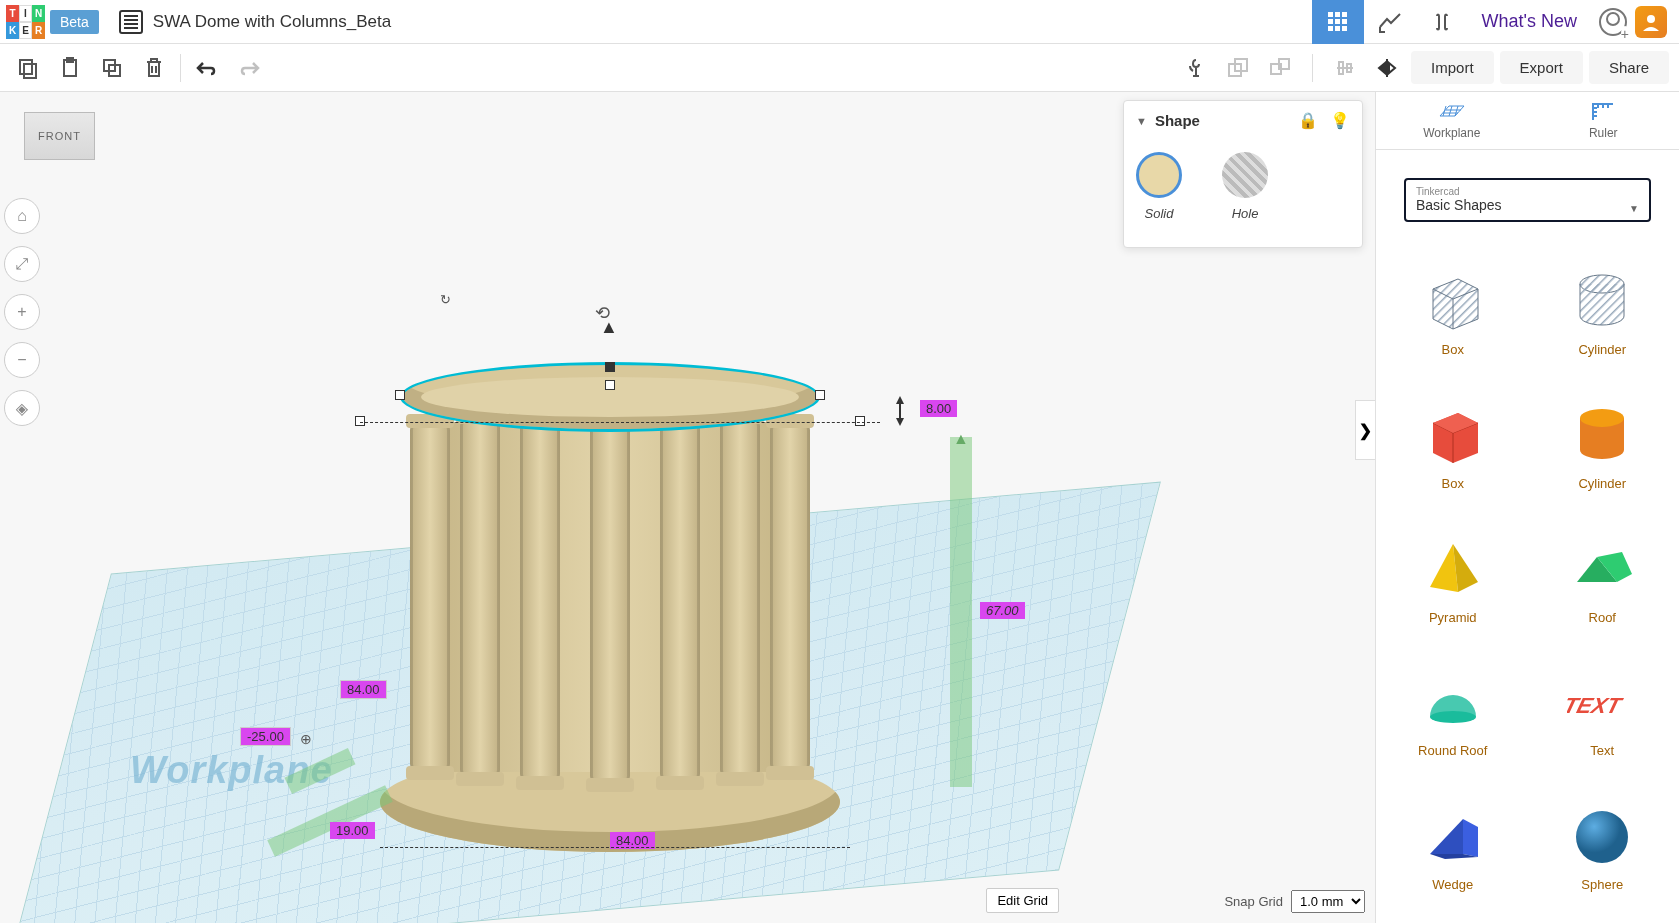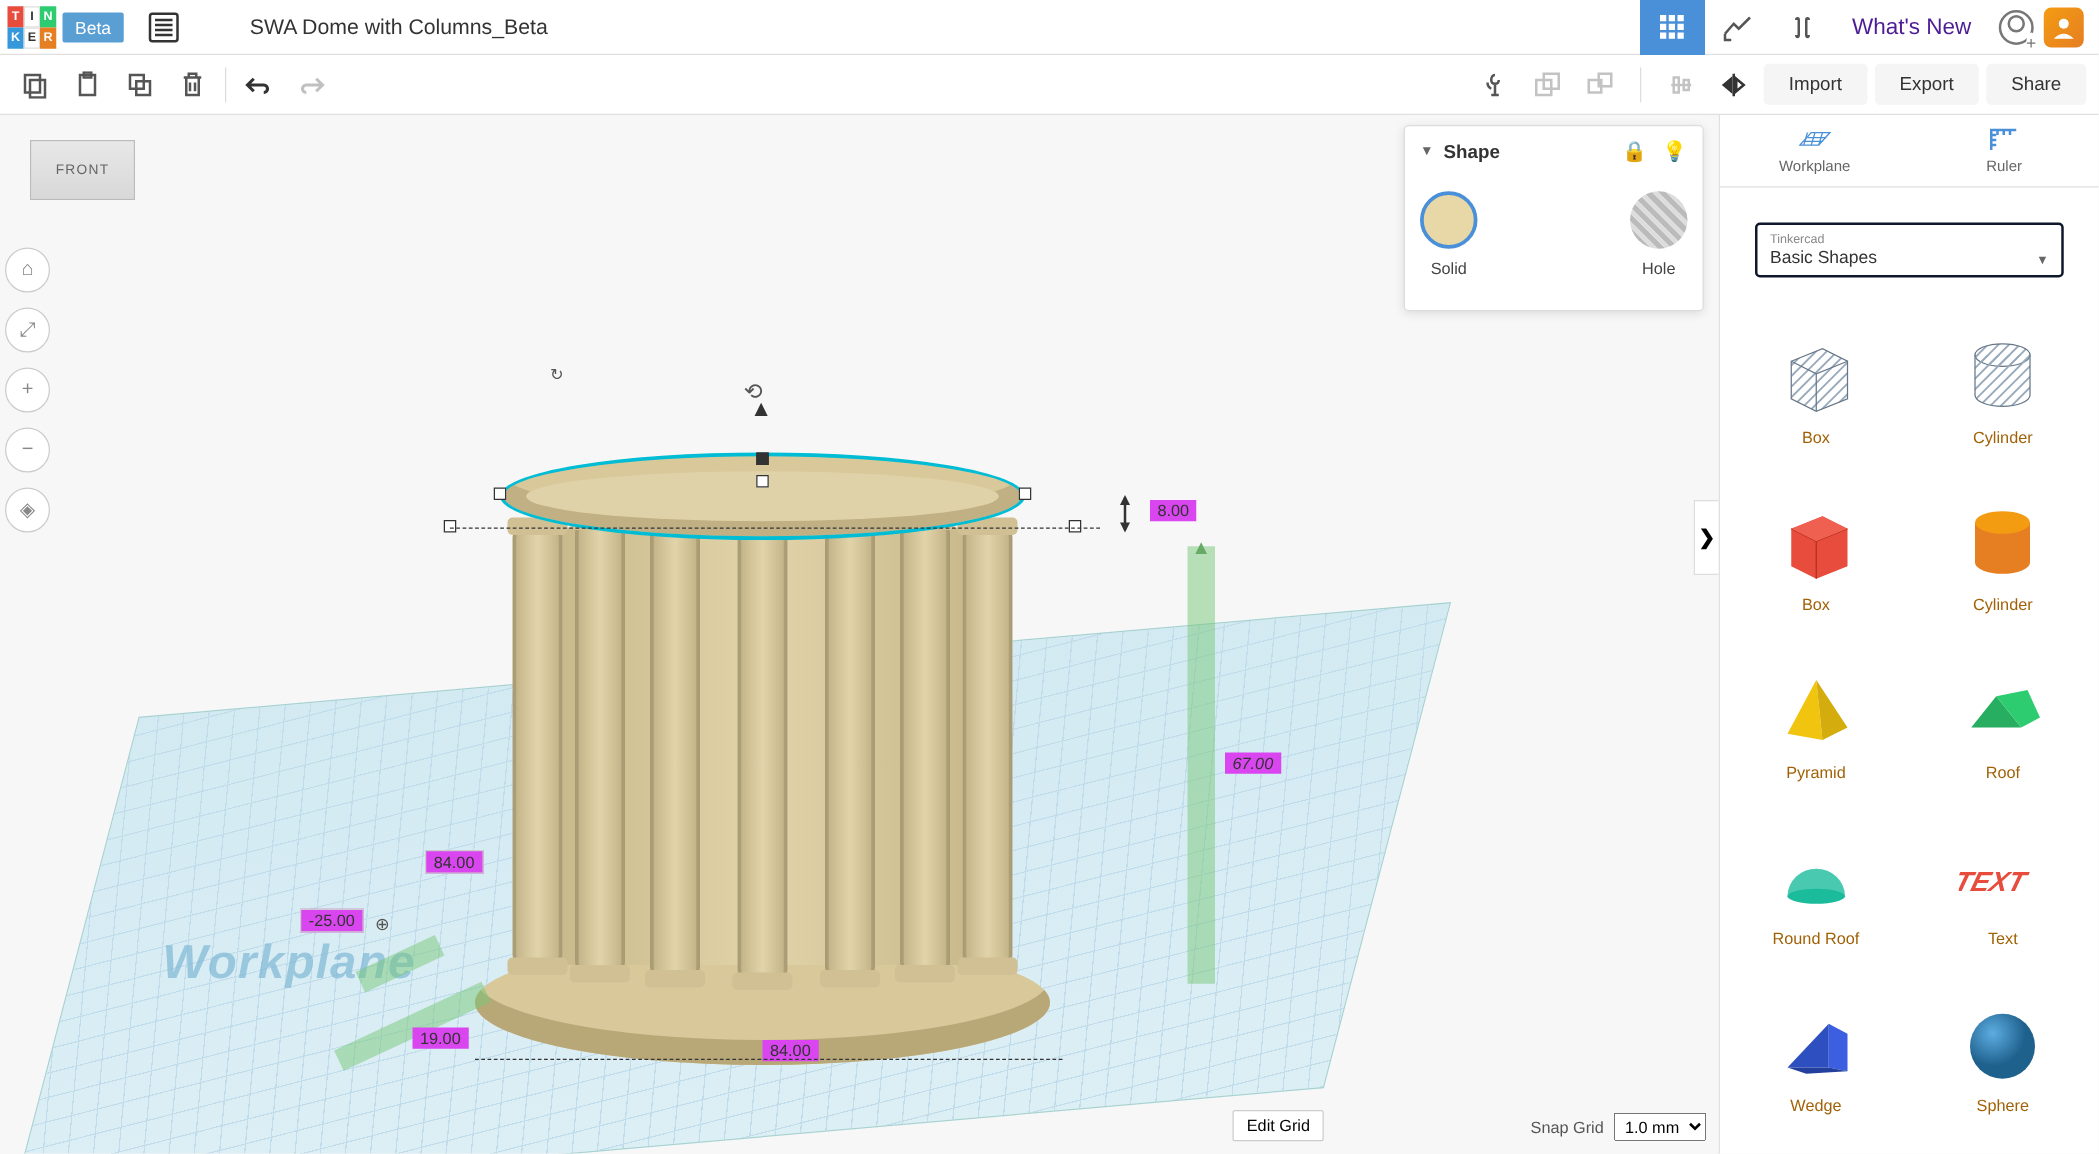--- a/index.html
+++ b/index.html
@@ -7,42 +7,42 @@
 
 
 .topbar { height: 44px; background: #fff; border-bottom: 1px solid #e0e0e0; display: flex; align-items: center; padding: 0 6px; }
 .logo { width: 40px; height: 34px; display: grid; grid-template-columns: 13px 13px 13px; grid-template-rows: 17px 17px; gap: 0; margin-right: 4px; }
 .logo div { display:flex; align-items:center; justify-content:center; font-size:10px; font-weight:bold; color:#fff; }
 .logo .t{background:#e74c3c;} .logo .i{background:#fff;color:#333;border:1px solid #ddd;} .logo .n{background:#2ecc71;}
 .logo .k{background:#3498db;} .logo .e{background:#fff;color:#333;border:1px solid #ddd;} .logo .r{background:#e67e22;}
 .beta-badge { background:#5a9fd4; color:#fff; padding:4px 10px; font-size:14px; border-radius:2px; margin-right:10px; }
 .doc-icon { width:24px; height:24px; border:2px solid #333; border-radius:3px; margin:0 10px; position:relative; }
 .doc-icon::before{content:"";position:absolute;top:3px;left:3px;right:3px;height:2px;background:#333;box-shadow:0 4px #333,0 8px #333,0 12px #333;}
-.title { font-size:17px; color:#333; flex:1;margin-left:47px; }
+.title { font-size:17px; color:#333; flex:1; }
 .top-right { display:flex; align-items:center; gap:0; }
 .top-icon-btn { width:52px; height:44px; display:flex; align-items:center; justify-content:center; cursor:pointer; }
 .top-icon-btn.blue { background:#4a90d9; }
 .whats-new { color:#4c1d95; font-size:18px; padding:0 14px; cursor:pointer; }
 .user-icon { width:28px;height:28px;border:2px solid #777;border-radius:50%;position:relative;margin:0 8px; }
 .user-icon::before{content:"";position:absolute;width:10px;height:10px;border:2px solid #777;border-radius:50%;top:2px;left:50%;transform:translateX(-50%);}
 .user-icon::after{content:"+";position:absolute;bottom:-8px;right:-4px;font-size:14px;color:#777;background:#fff;border-radius:50%;}
 .avatar-icon { width:32px;height:32px;border-radius:6px;background:linear-gradient(135deg,#f39c12,#e67e22);margin-right:6px; display:flex;align-items:center;justify-content:center;}
 
 
 .toolbar { height:48px; background:#fff; border-bottom:1px solid #e0e0e0; display:flex; align-items:center; padding:0 10px; }
 .tb-group { display:flex; align-items:center; gap:6px; }
 .tb-btn { width:36px;height:36px;display:flex;align-items:center;justify-content:center;cursor:pointer;border-radius:3px;color:#555; }
 .tb-sep { width:1px;height:28px;background:#ddd;margin:0 8px; }
 .spacer { flex:1; }
 .action-btn { padding:8px 20px; background:#f5f5f5; border:0;border-radius:4px;color:#333;font-size:15px;cursor:pointer;margin-left:6px; }
 
 
 .canvas { position:absolute; top:92px; left:0; right:304px; bottom:0; background:#f7f7f7; overflow:hidden;}
 .cube-widget { position:absolute; top:20px; left:24px; width:60px; height:60px; }
-.cube-face { width:84px;height:48px;background:linear-gradient(#e8e8e8,#d8d8d8);border:1px solid #bbb;display:flex;align-items:center;justify-content:center;font-size:11px;color:#666;letter-spacing:1px; }
+.cube-face { width:71px;height:48px;background:linear-gradient(#e8e8e8,#d8d8d8);border:1px solid #bbb;display:flex;align-items:center;justify-content:center;font-size:11px;color:#666;letter-spacing:1px; }
 .nav-circle { width:36px;height:36px;border:1px solid #ccc;border-radius:50%;background:#fff;display:flex;align-items:center;justify-content:center;margin:6px 0;color:#888;cursor:pointer;font-size:16px; }
 .nav-stack { position:absolute; top:100px; left:4px; display:flex;flex-direction:column; }
 
 
 .scene { position:absolute; top:180px; left:60px; width:1100px; height:640px; }
 .grid-plane { position:absolute; bottom:0; left:0; width:1050px; height:380px; background:
   repeating-linear-gradient(80deg,#b8d8e8 0 1px,transparent 1px 20px),
   repeating-linear-gradient(-10deg,#b8d8e8 0 1px,transparent 1px 20px),
   linear-gradient(#cde8f2,#d8eef5);
   transform:skewY(-5deg) skewX(-15deg); opacity:0.85; border:1px solid #9cc;}
@@ -62,21 +62,21 @@
 .handle{position:absolute;width:10px;height:10px;background:#fff;border:1px solid #333;}
 .dim-line{position:absolute;border-top:1.5px dashed #333;}
 .dim-label{position:absolute;background:#d946ef;padding:1px 6px;font-size:13px;color:#333;border:1px solid #ccc;}
 .green-bar{position:absolute;background:rgba(120,200,120,0.5);}
 
 
 .shape-panel{position:absolute;top:100px;right:316px;width:240px;background:#fff;border:1px solid #ddd;border-radius:4px;box-shadow:0 2px 8px rgba(0,0,0,0.1);padding:10px 12px;}
 .shape-panel-head{display:flex;align-items:center;justify-content:space-between;margin-bottom:14px;}
 .shape-panel-head .left{display:flex;align-items:center;gap:8px;}
 .shape-title{font-weight:bold;font-size:15px;color:#333;}
-.shape-opts{display:flex;justify-content:space-between;padding:8px 0 16px;}
+.shape-opts{display:flex;gap:40px;justify-content:flex-start;padding:8px 0 16px;font-style:italic;}
 .shape-opt{text-align:center;font-size:13px;color:#444;}
 .circ{width:46px;height:46px;border-radius:50%;margin:0 auto 8px;}
 .circ.solid{background:#e8d8a8;border:3px solid #4a90d9;}
 .circ.hole{background:repeating-linear-gradient(45deg,#bbb 0 4px,#ddd 4px 8px);}
 
 
 .sidebar{position:absolute;top:92px;right:0;bottom:0;width:304px;background:#fff;border-left:1px solid #e0e0e0;display:flex;flex-direction:column;}
 .sb-tools{display:flex;height:58px;border-bottom:1px solid #e0e0e0;}
 .sb-tool{flex:1;text-align:center;padding-top:6px;font-size:12px;color:#666;cursor:pointer;}
 .sb-tool svg{display:block;margin:0 auto 2px;}

